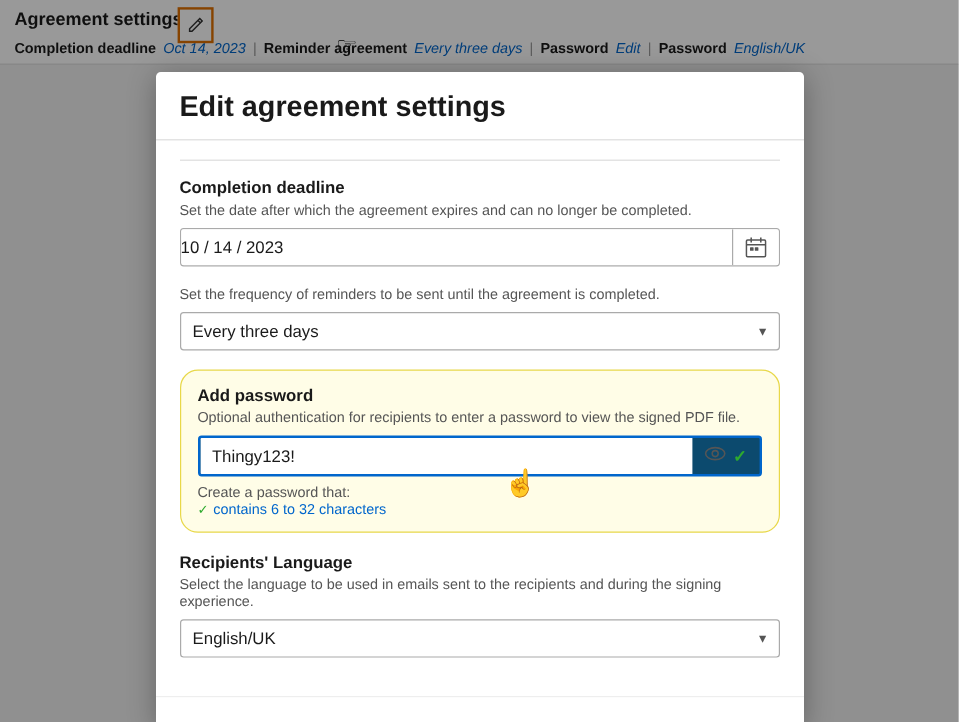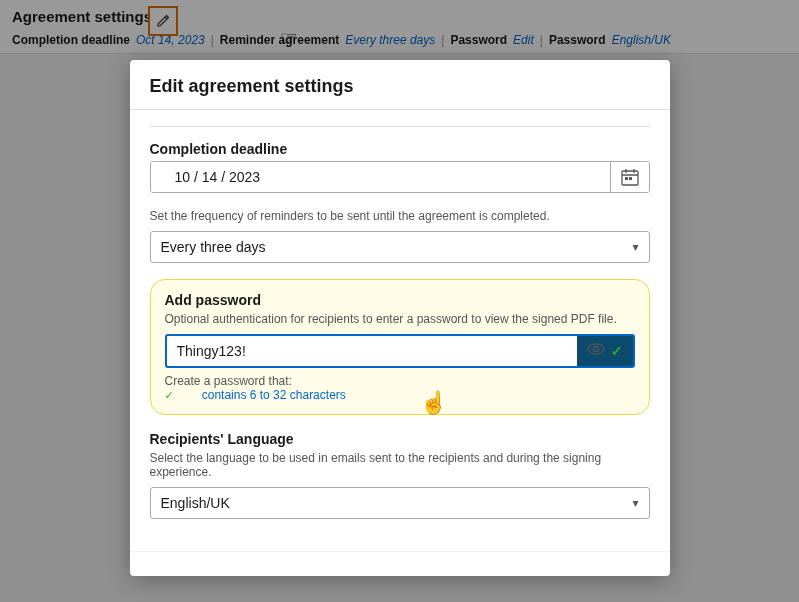--- a/index.html
+++ b/index.html
@@ -79,21 +79,21 @@
       border-radius: 4px;
       box-shadow: 0 4px 24px rgba(0,0,0,0.3);
       overflow: hidden;
     }
 
     .modal-header {
       padding: 16px 20px 12px 20px;
       border-bottom: 1px solid #ddd;
     }
     .modal-title {
-      font-size: 18px;
+      font-size: 24px;
       font-weight: bold;
       color: #1a1a1a;
     }
 
     .modal-body {
       padding: 16px 20px;
     }
 
     
     .section {
@@ -115,21 +115,21 @@
     .date-input-row {
       display: flex;
       align-items: center;
       border: 1px solid #aaa;
       border-radius: 3px;
       overflow: hidden;
     }
     .date-input {
       flex: 1;
       border: none;
-      padding: 7px 24px;
+      padding: 7px 0;
       font-size: 14px;
       outline: none;
       color: #1a1a1a;
     }
     .calendar-btn {
       padding: 6px 10px;
       background: #fff;
       border: none;
       border-left: 1px solid #aaa;
       cursor: pointer;
@@ -217,21 +217,20 @@
       display: flex;
       align-items: center;
       gap: 4px;
     }
     .hint-check {
       color: #2eaa2e;
       font-size: 11px;
     }
     .hint-text {
       color: #0066cc;
-      margin-left: 24px;
     }
 
     
     .modal-footer {
       display: flex;
       justify-content: flex-end;
       gap: 10px;
       padding: 12px 20px;
       border-top: 1px solid #eee;
     }
@@ -294,20 +293,21 @@
 
     <div class="modal-header">
       <span class="modal-title">Edit agreement settings</span>
     </div>
 
     <div class="modal-body">
       <hr class="divider">
 
       <div class="section">
         <div class="section-title">Completion deadline</div>
+        <div class="section-desc">Set the date after which the agreement expires and can no longer be completed.</div>
         <div class="date-input-row">
           <input class="date-input" type="text" value="10 / 14 / 2023" style="">
           <button class="calendar-btn">
             <svg width="18" height="18" viewBox="0 0 18 18" fill="none" xmlns="http://www.w3.org/2000/svg">
               <rect x="1" y="3" width="16" height="14" rx="1" stroke="#555" stroke-width="1.3" fill="none"></rect>
               <line x1="1" y1="7" x2="17" y2="7" stroke="#555" stroke-width="1.3"></line>
               <line x1="5" y1="1" x2="5" y2="5" stroke="#555" stroke-width="1.3"></line>
               <line x1="13" y1="1" x2="13" y2="5" stroke="#555" stroke-width="1.3"></line>
               <rect x="4" y="9" width="3" height="3" rx="0.5" fill="#555"></rect>
               <rect x="8" y="9" width="3" height="3" rx="0.5" fill="#555"></rect>

